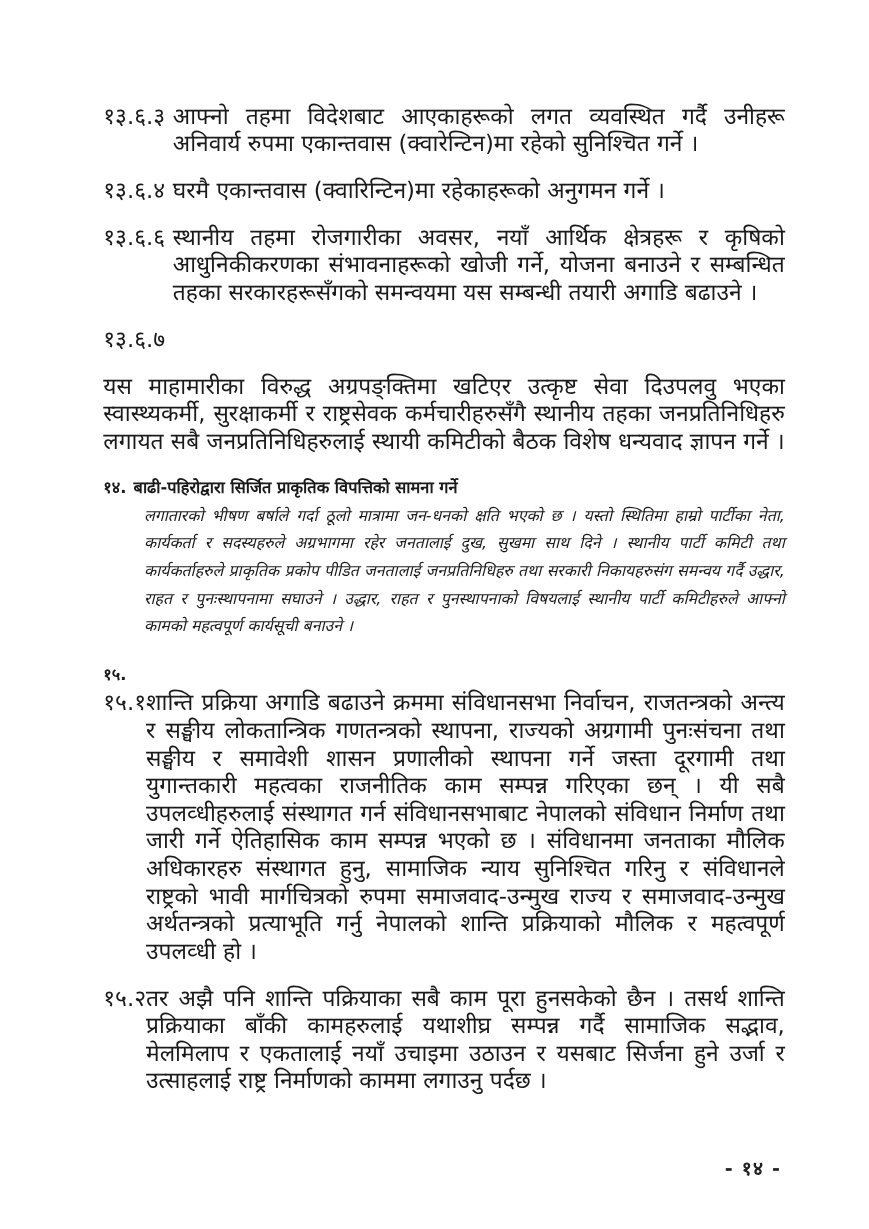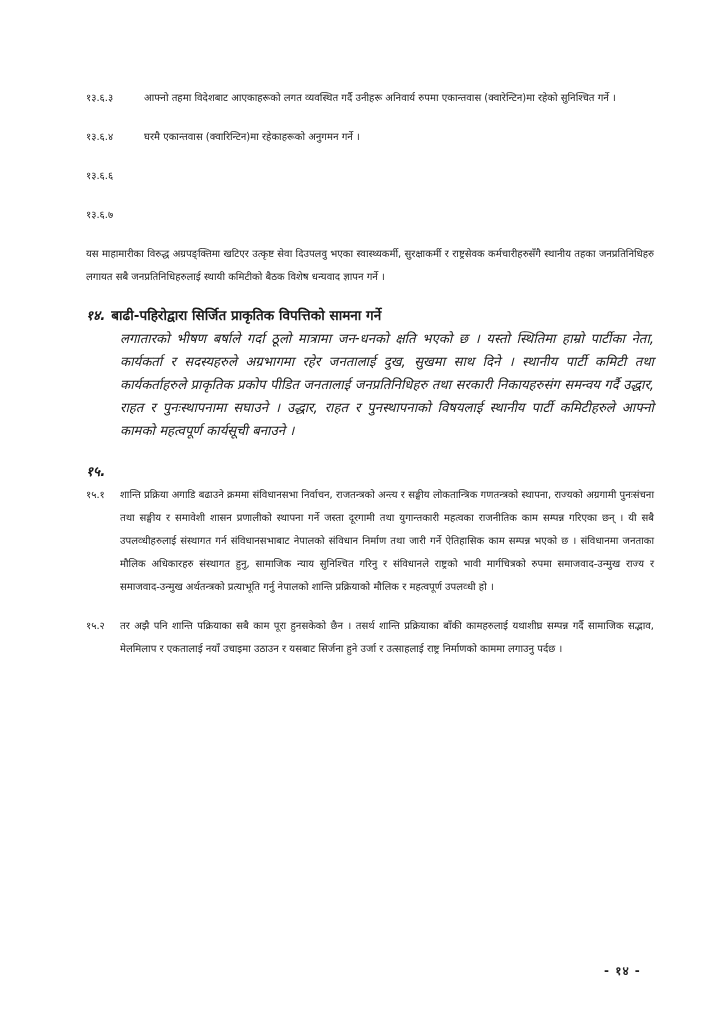--- a/index.html
+++ b/index.html
@@ -16,21 +16,21 @@
       color: #1a1a1a;
     }
     .page {
       position: absolute;
       left: 86px;
       top: 86px;
       width: 568px;
     }
     .item {
       display: flex;
-      font-size: 10px;
+      font-size: 19px;
       line-height: 23px;
       margin-bottom: 16px;
     }
     .item .num {
       flex: 0 0 58px;
       white-space: nowrap;
     }
     .item .txt {
       flex: 1;
       text-align: justify;
@@ -42,36 +42,35 @@
     .heading {
       font-weight: bold;
       font-size: 13.6px;
       line-height: 23px;
       margin-top: 4px;
       display: flex;
     }
     .heading .num {
       flex: 0 0 auto;
       margin-right: 6px;
-      font-style: italic;
     }
     .para {
       font-size: 13.2px;
       line-height: 23px;
       padding-left: 34px;
       text-align: justify;
       text-align-last: left;
       margin-bottom: 18px;
       font-style: italic;
     }
     .page-number {
       position: absolute;
       left: 604px;
       top: 962px;
-      font-size: 12px;
+      font-size: 16px;
       font-weight: bold;
       color: #222;
       letter-spacing: 1px;
     }
   </style>
 </head>
 <body>
 
 <div class="page">
 
@@ -81,20 +80,21 @@
   </div>
 
   <div class="item">
     <span class="num">१३.६.४</span>
     <span class="txt">घरमै एकान्तवास (क्वारिन्टिन)मा रहेकाहरूको अनुगमन गर्ने ।</span>
   </div>
 
 
   <div class="item">
     <span class="num">१३.६.६</span>
+    <span class="txt">स्थानीय तहमा रोजगारीका अवसर, नयाँ आर्थिक क्षेत्रहरू र कृषिको आधुनिकीकरणका संभावनाहरूको खोजी गर्ने, योजना बनाउने र सम्बन्धित तहका सरकारहरूसँगको समन्वयमा यस सम्बन्धी तयारी अगाडि बढाउने ।</span>
   </div>
 
   <div class="item">
     <span class="num">१३.६.७</span>
   </div>
 
   <div class="item">
     <span class="txt">यस माहामारीका विरुद्ध अग्रपङ्क्तिमा खटिएर उत्कृष्ट सेवा दिउपलवु भएका स्वास्थ्यकर्मी, सुरक्षाकर्मी र राष्ट्रसेवक कर्मचारीहरुसँगै स्थानीय तहका जनप्रतिनिधिहरु लगायत सबै जनप्रतिनिधिहरुलाई स्थायी कमिटीको बैठक विशेष धन्यवाद ज्ञापन गर्ने ।</span>
   </div>
 

